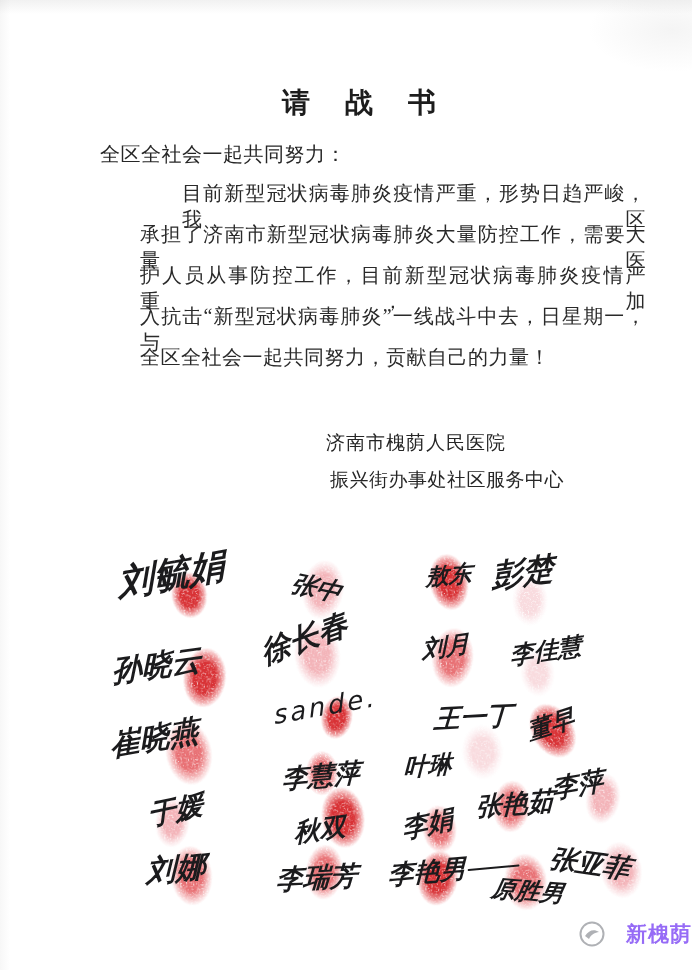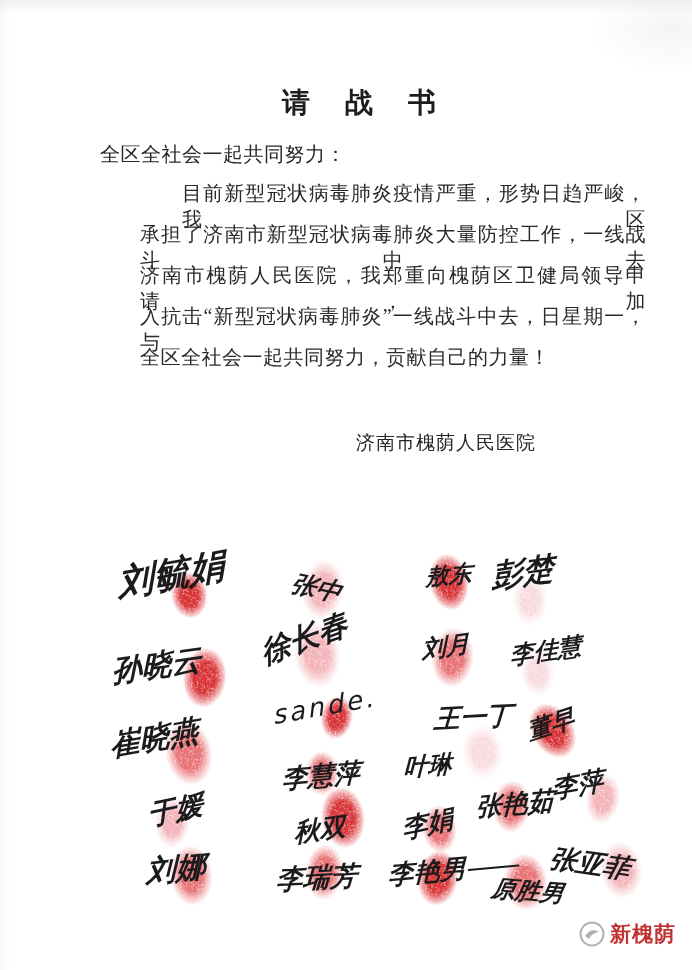--- a/index.html
+++ b/index.html
@@ -24,43 +24,43 @@
   .salutation{position:absolute;left:100px;top:141px;font-size:20px;letter-spacing:0.5px;}
   .body-line{
     position:absolute;left:100px;width:506px;font-size:20px;line-height:26px;
     text-align:justify;text-align-last:justify;letter-spacing:0.5px;white-space:normal;
     color:#2a2a2a;
     margin-left:40px;
   }
   .body-line.indent{padding-left:42px;box-sizing:border-box;}
   .body-line.loose{text-align:left;text-align-last:left;}
   .closing{position:absolute;left:141px;top:382px;font-size:20px;letter-spacing:0.5px;}
-  .sign-org-1{position:absolute;left:356px;top:430px;font-size:19px;letter-spacing:1px;white-space:nowrap;}
+  .sign-org-1{position:absolute;left:326px;top:430px;font-size:19px;letter-spacing:1px;white-space:nowrap;}
   .sign-org-2{position:absolute;left:330px;top:467px;font-size:19px;letter-spacing:0.5px;white-space:nowrap;}
   .sign-date{position:absolute;left:340px;top:505px;font-size:19px;letter-spacing:0.5px;white-space:nowrap;}
   .sign-area{position:absolute;left:0;top:540px;width:692px;height:400px;}
   .fp{
     position:absolute;border-radius:50%;
     mix-blend-mode:multiply;
     filter:url(#speckle);
   }
   .sig{
     position:absolute;white-space:nowrap;color:#1b1b1d;
     font-family:"DejaVu Sans","Liberation Sans",cursive;
     font-style:italic;font-weight:600;z-index:3;
     transform-origin:left center;
   }
   .sig .tail{
     display:inline-block;width:52px;height:2px;background:#1b1b1d;
     vertical-align:middle;margin-left:2px;border-radius:2px;
   }
   .sig.latin{font-weight:500;letter-spacing:3px;}
   .watermark{
-    position:absolute;left:578px;top:920px;display:flex;align-items:center;gap:4px;
-    color:#b91c1c;opacity:0.9;z-index:4;
+    position:absolute;left:578px;top:920px;display:flex;align-items:center;gap:20px;
+    color:#8b5cf6;opacity:0.9;z-index:4;
   }
   .wm-icon{width:28px;height:28px;flex:0 0 auto;}
   .wm-text{font-size:21px;font-weight:bold;letter-spacing:1px;
     font-family:"Liberation Sans","DejaVu Sans",sans-serif;}
 </style>
 </head>
 <body>
 
 <div class="paper">
 
@@ -78,28 +78,29 @@
   </svg>
 
   <div class="scan-shade"></div>
 
   <div class="doc-title">请 战 书</div>
 
   <div class="salutation">全区全社会一起共同努力：</div>
 
   <div id="body-lines">
       <div class="body-line indent" style="top: 180px;">目前新型冠状病毒肺炎疫情严重，形势日趋严峻，我区</div>
-      <div class="body-line" style="top: 221px;">承担了济南市新型冠状病毒肺炎大量防控工作，一线战斗中去</div>
-      <div class="body-line" style="top: 262px;">济南市槐荫人民医院，我郑重向槐荫区卫健局领导申请，加</div>
+      <div class="body-line" style="top: 221px;">承担了济南市新型冠状病毒肺炎大量防控工作，需要大量医</div>
+      <div class="body-line" style="top: 262px;">护人员从事防控工作，目前新型冠状病毒肺炎疫情严重，加</div>
       <div class="body-line" style="top: 303px;">入抗击“新型冠状病毒肺炎”一线战斗中去，日星期一，与</div>
       <div class="body-line loose" style="top: 344px;">全区全社会一起共同努力，贡献自己的力量！</div>
     </div>
 
 
   <div class="sign-org-1">济南市槐荫人民医院</div>
+  <div class="sign-org-2">振兴街办事处社区服务中心</div>
 
   <div class="sign-area" id="sign-area">
       <div class="fp" style="left: 166px; top: 29px; width: 48px; height: 62px; transform: rotate(-8deg); background: radial-gradient(50% 50% at 50% 42%, rgba(214, 38, 42, 0.95) 0%, rgba(214, 38, 42, 0.95) 38%, rgba(231, 105, 108, 0.55) 62%, rgba(255, 255, 255, 0) 75%);"></div>
       <div class="fp" style="left: 175px; top: 104px; width: 58px; height: 80px; transform: rotate(6deg); background: radial-gradient(50% 50% at 50% 42%, rgba(214, 38, 42, 0.95) 0%, rgba(214, 38, 42, 0.95) 38%, rgba(231, 105, 108, 0.55) 62%, rgba(255, 255, 255, 0) 75%);"></div>
       <div class="fp" style="left: 159px; top: 177px; width: 62px; height: 86px; transform: rotate(-10deg); background: radial-gradient(50% 50% at 50% 42%, rgba(228, 88, 92, 0.85) 0%, rgba(228, 88, 92, 0.85) 38%, rgba(240, 150, 153, 0.45) 62%, rgba(255, 255, 255, 0) 75%);"></div>
       <div class="fp" style="left: 149px; top: 255px; width: 46px; height: 66px; transform: rotate(5deg); background: radial-gradient(50% 50% at 50% 42%, rgba(238, 148, 155, 0.7) 0%, rgba(238, 148, 155, 0.7) 38%, rgba(246, 198, 203, 0.4) 62%, rgba(255, 255, 255, 0) 75%);"></div>
       <div class="fp" style="left: 164px; top: 302px; width: 56px; height: 80px; transform: rotate(-5deg); background: radial-gradient(50% 50% at 50% 42%, rgba(228, 88, 92, 0.85) 0%, rgba(228, 88, 92, 0.85) 38%, rgba(240, 150, 153, 0.45) 62%, rgba(255, 255, 255, 0) 75%);"></div>
       <div class="fp" style="left: 294px; top: 16px; width: 56px; height: 80px; transform: rotate(8deg); background: radial-gradient(50% 50% at 50% 42%, rgba(238, 148, 155, 0.7) 0%, rgba(238, 148, 155, 0.7) 38%, rgba(246, 198, 203, 0.4) 62%, rgba(255, 255, 255, 0) 75%);"></div>
       <div class="fp" style="left: 287px; top: 78px; width: 62px; height: 88px; transform: rotate(-6deg); background: radial-gradient(50% 50% at 50% 42%, rgba(238, 148, 155, 0.7) 0%, rgba(238, 148, 155, 0.7) 38%, rgba(246, 198, 203, 0.4) 62%, rgba(255, 255, 255, 0) 75%);"></div>
       <div class="fp" style="left: 315px; top: 153px; width: 42px; height: 58px; transform: rotate(10deg); background: radial-gradient(50% 50% at 50% 42%, rgba(214, 38, 42, 0.95) 0%, rgba(214, 38, 42, 0.95) 38%, rgba(231, 105, 108, 0.55) 62%, rgba(255, 255, 255, 0) 75%);"></div>

